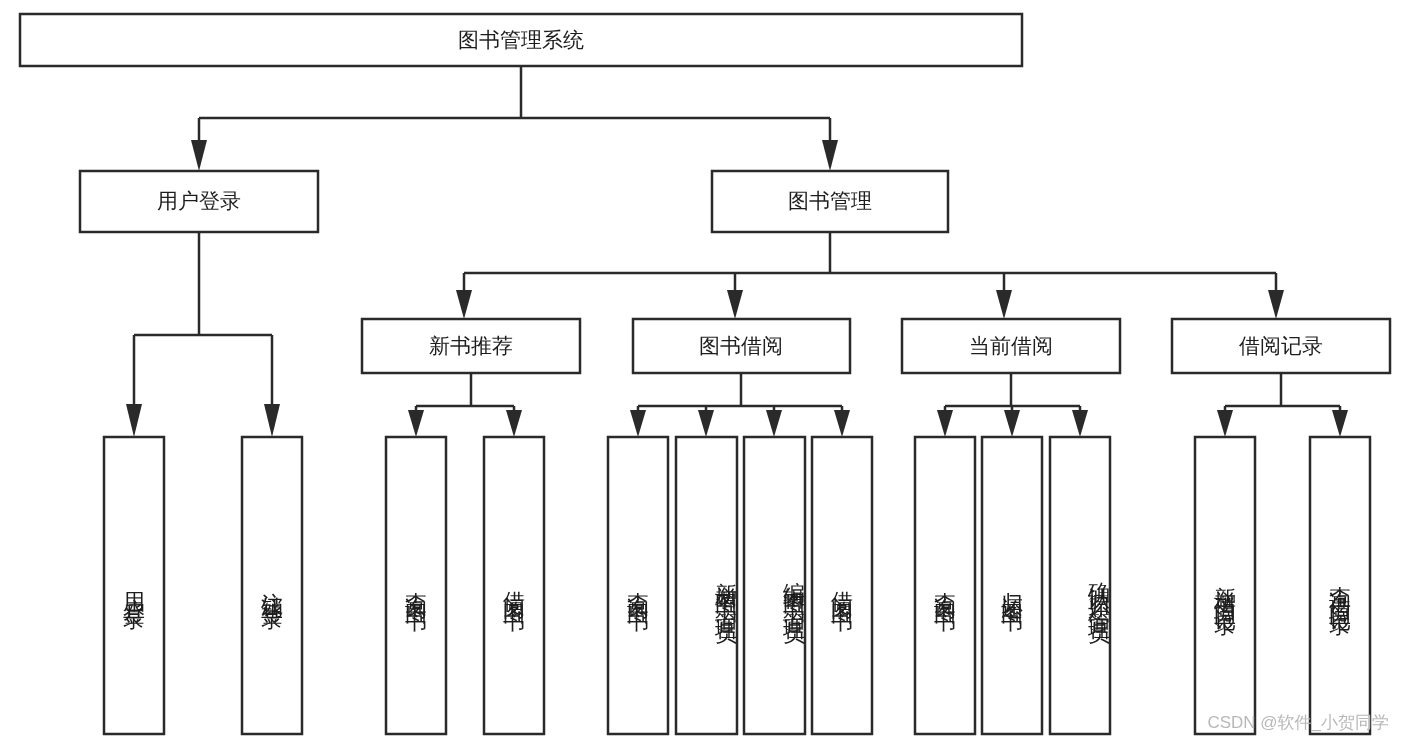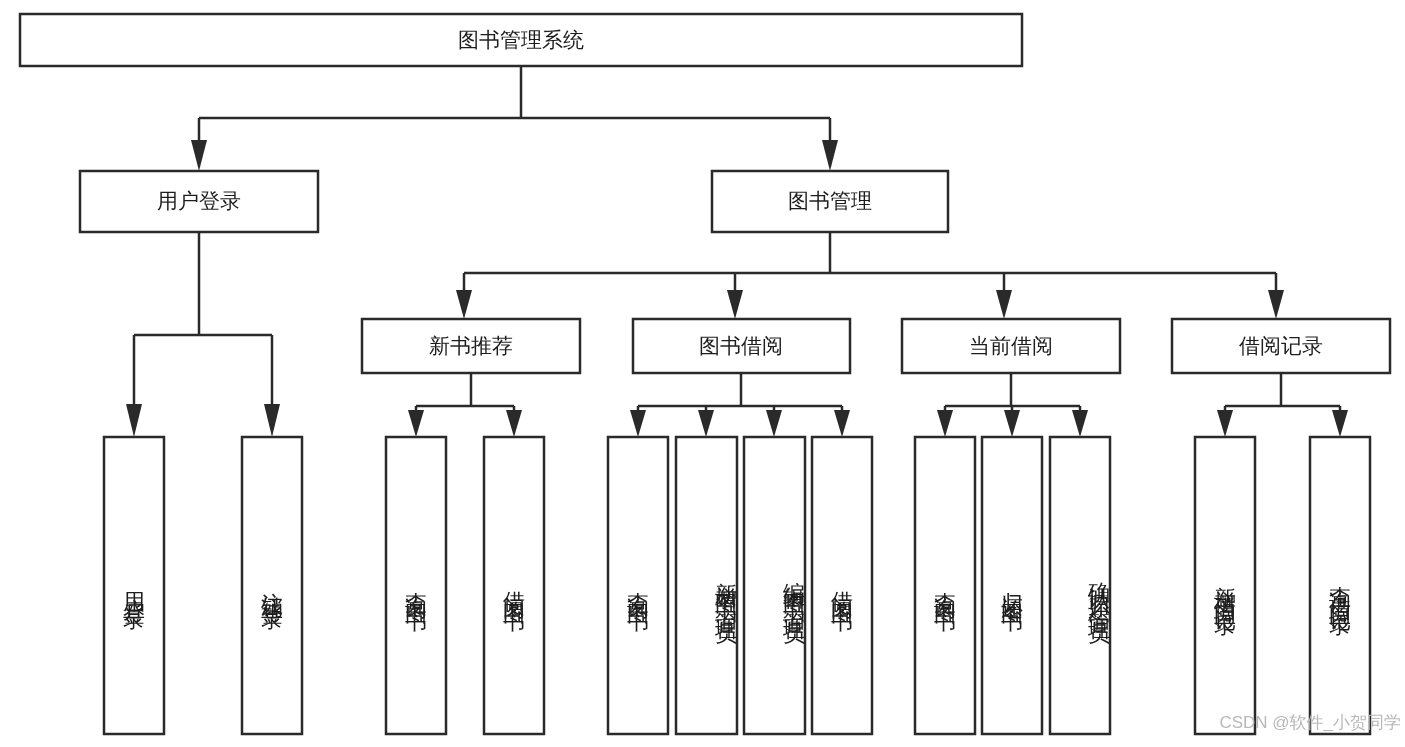--- a/index.html
+++ b/index.html
@@ -43,21 +43,21 @@
   }
   .node-label-h {
     font-family: "Liberation Sans", "DejaVu Sans", sans-serif;
     font-size: 21px;
     fill: #1d1d1d;
     text-anchor: middle;
     dominant-baseline: middle;
   }
   .watermark {
     position: absolute;
-    right: 4px;
+    right: 16px;
     bottom: 6px;
     font-family: "Liberation Sans", "DejaVu Sans", sans-serif;
     font-size: 17px;
     color: #b8b8b8;
     white-space: nowrap;
     user-select: none;
   }
 </style>
 </head>
 <body>

